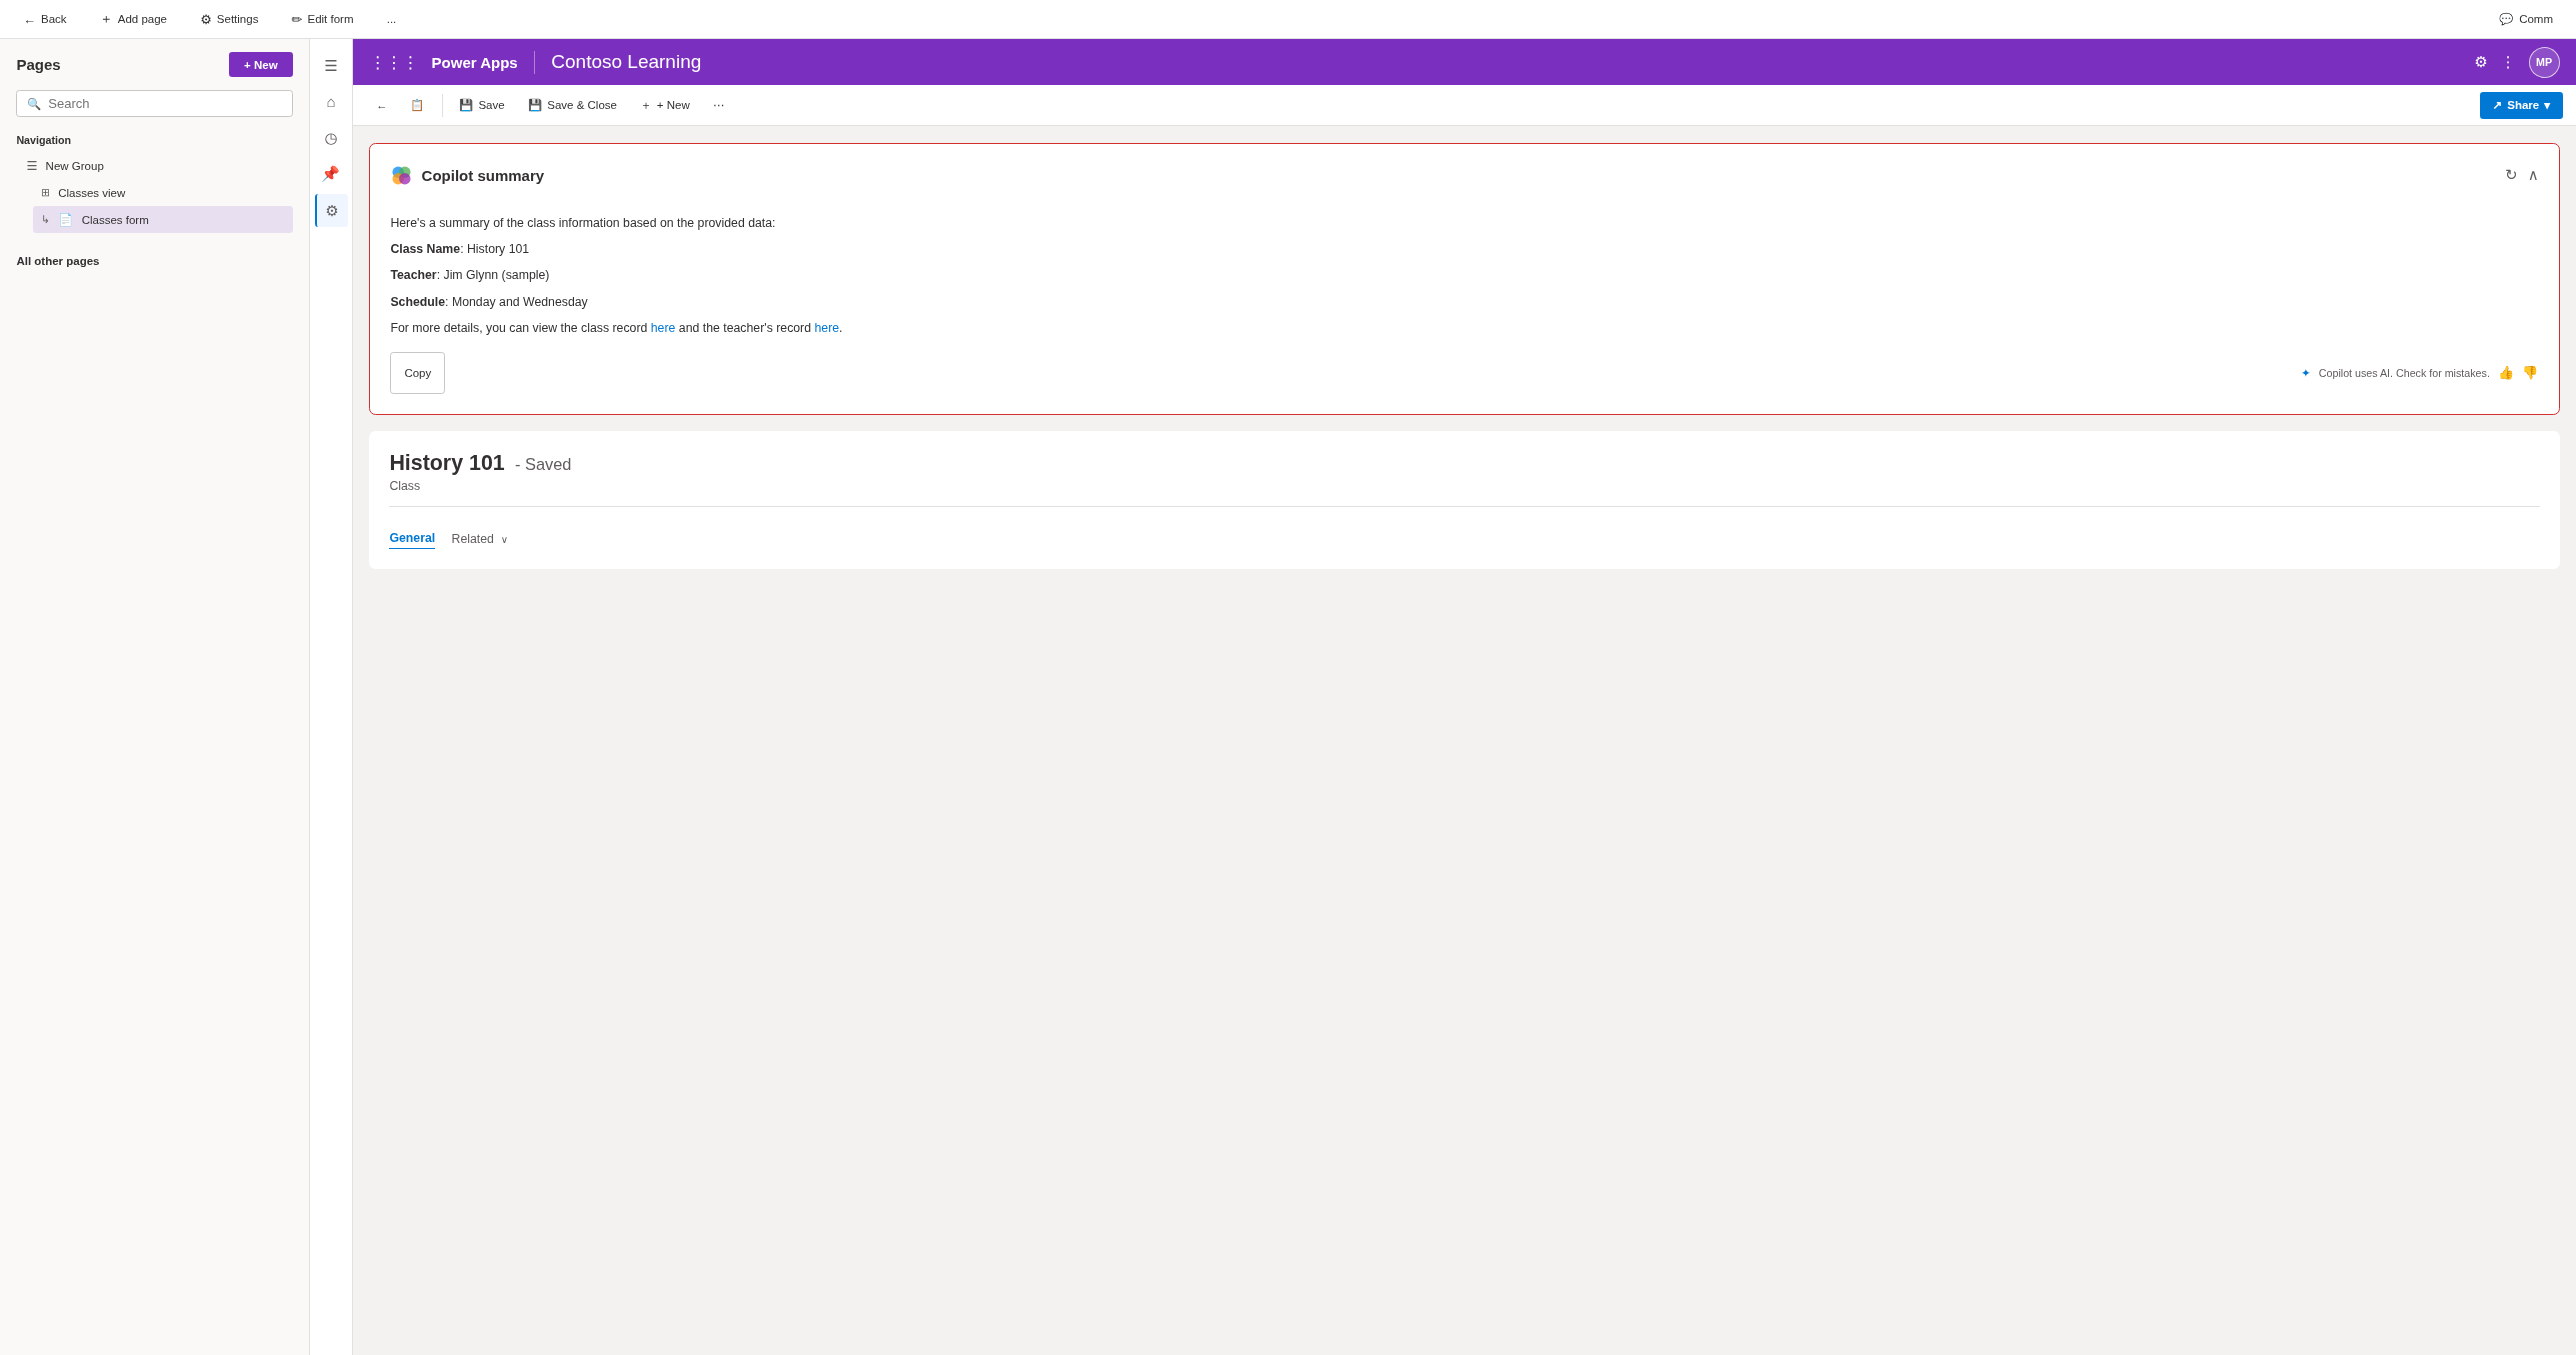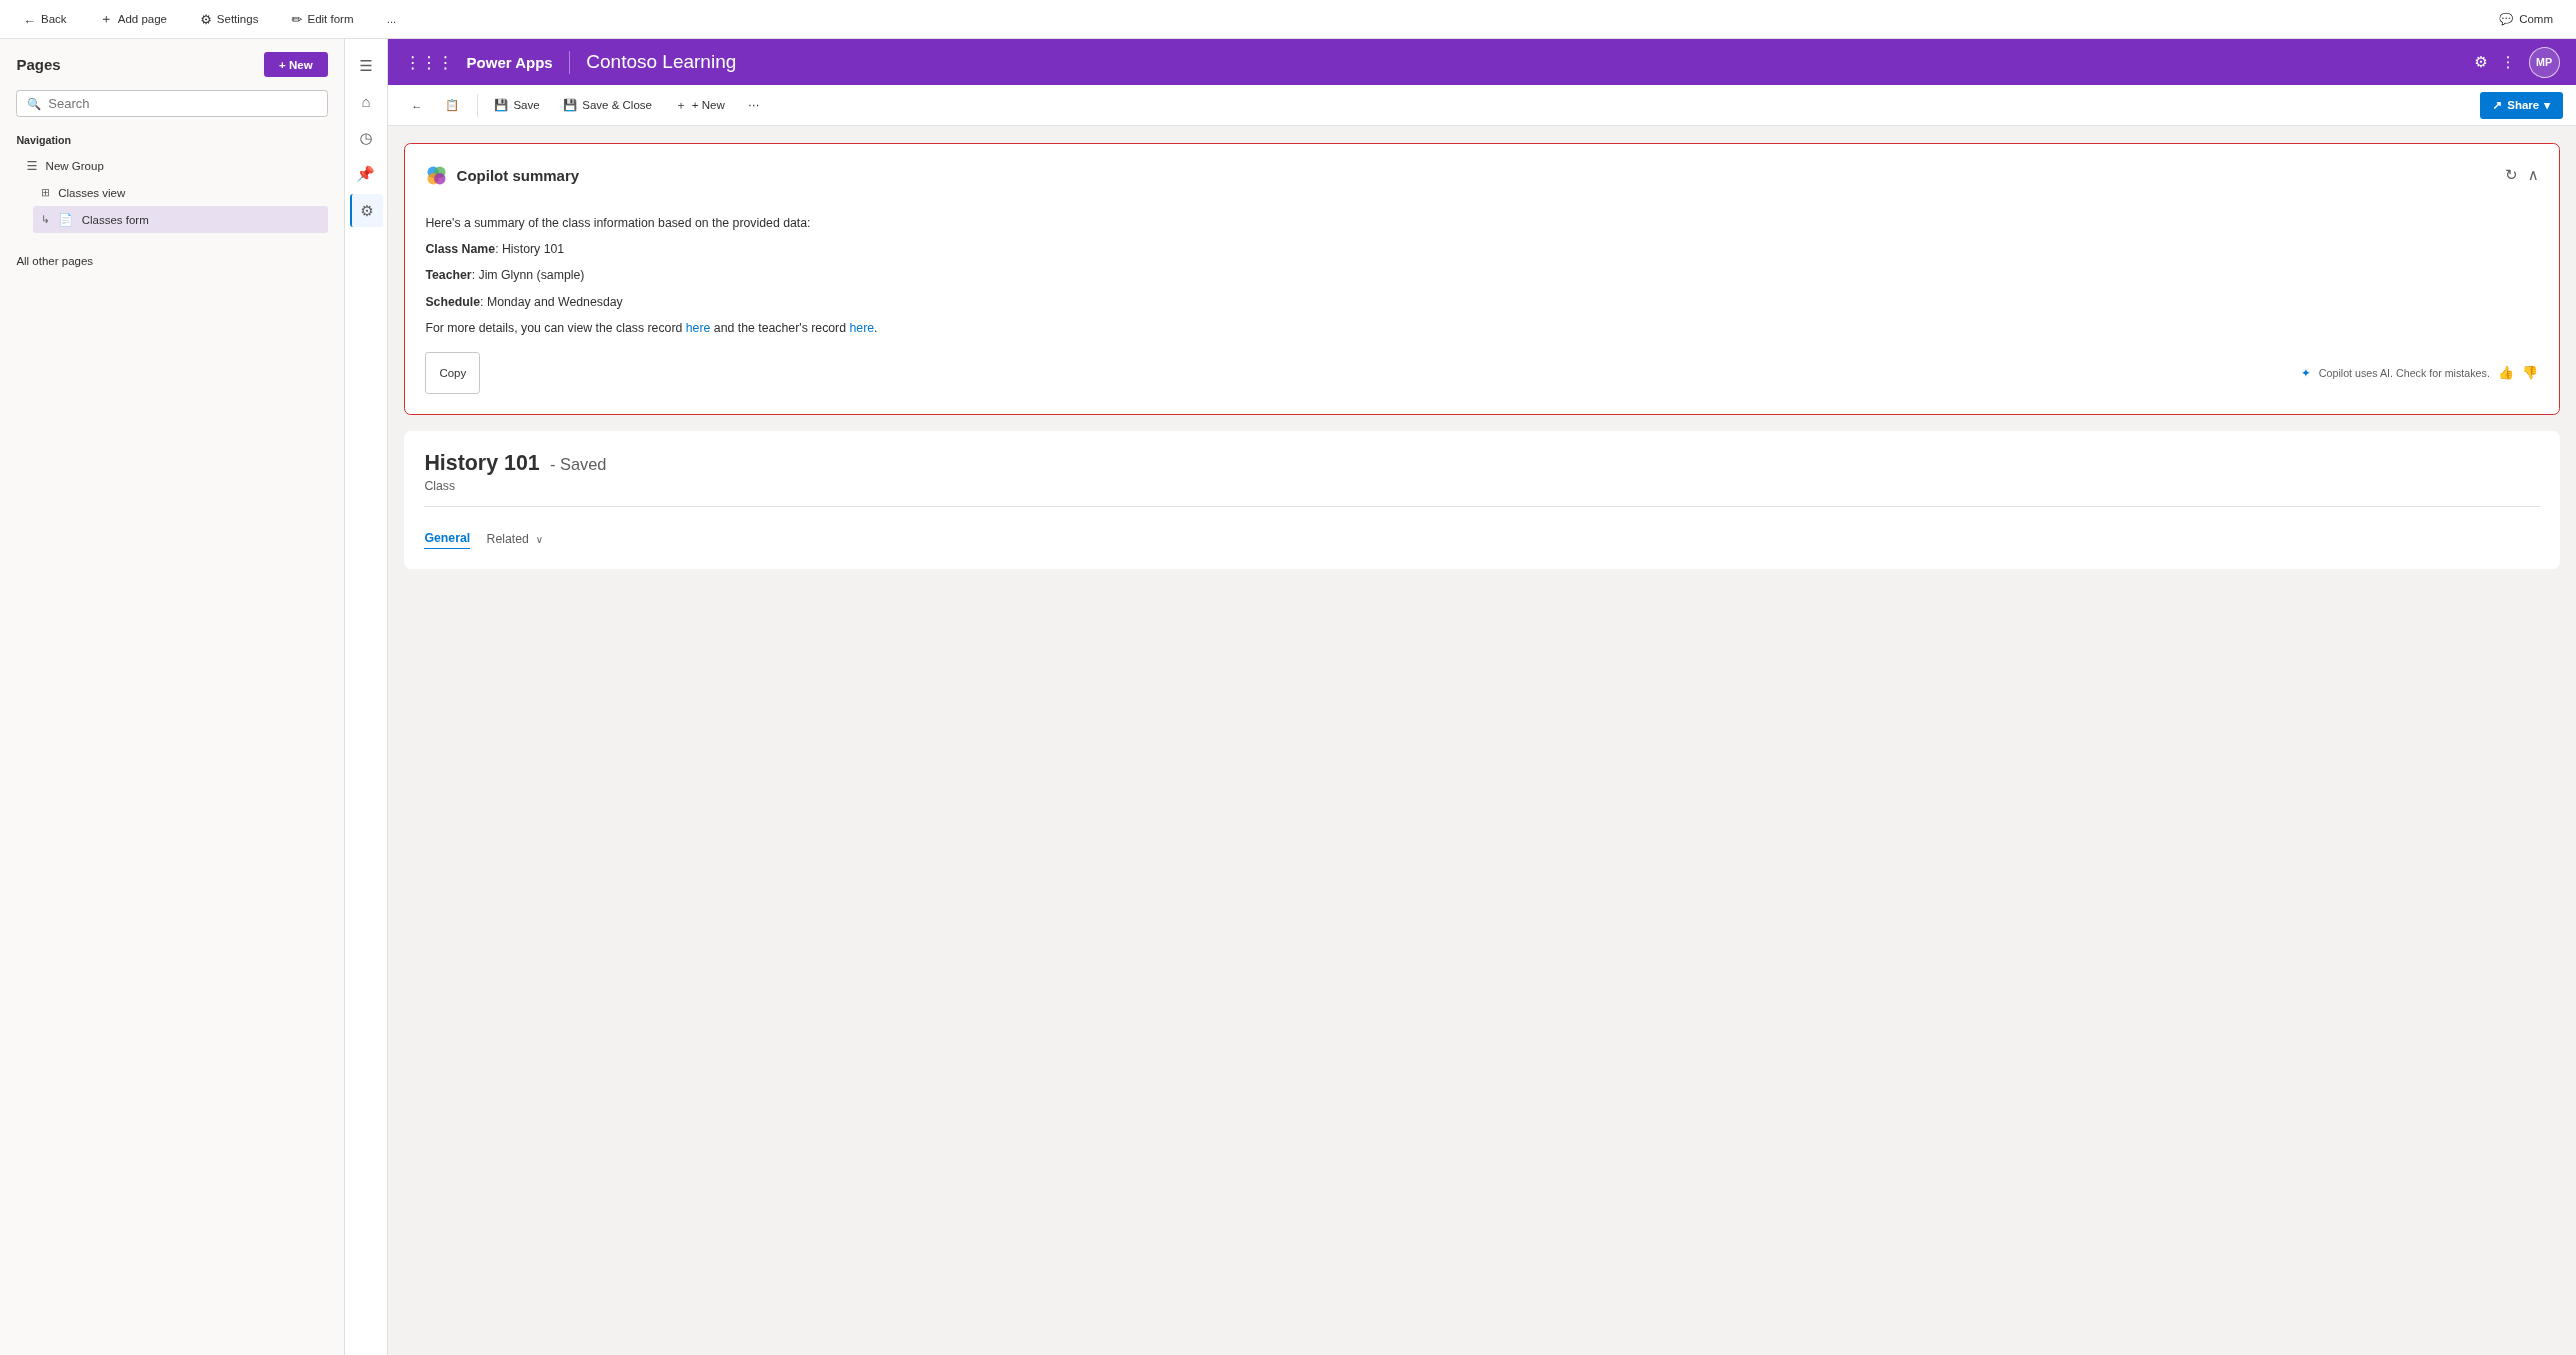--- a/index.html
+++ b/index.html
@@ -23,21 +23,21 @@
       display: flex; align-items: center; gap: 5px;
       background: none; border: none; cursor: pointer;
       font-size: 11.5px; color: #323130; padding: 3.3px 6.6px;
     }
 
     
     .main-layout { display: flex; flex: 1; overflow: hidden; }
 
     
     .pages-sidebar {
-      width: 345px; background: #faf9f8; border-right: 0.8px solid #e0e0e0;
+      width: 310px; background: #faf9f8; border-right: 0.8px solid #e0e0e0;
       display: flex; flex-direction: column; flex-shrink: 0;
     }
     .pages-header {
       display: flex; align-items: center; justify-content: space-between;
       padding: 13px 16.4px 6.6px 16.4px;
     }
     .pages-title { font-size: 15px; font-weight: 600; color: #323130; }
     .new-btn {
       display: flex; align-items: center; gap: 5px;
       background: #7b2fbe; color: #fff; border: none; cursor: pointer;
@@ -62,21 +62,21 @@
       padding: 6.6px 10px; border-radius: 3.3px; cursor: pointer;
       font-size: 11.5px; color: #323130;
     }
     .nav-item.sub {
       margin-left: 16.4px; padding-left: 8.2px;
     }
     .nav-item.active { background: #e8e0f0; }
     .nav-icon { font-size: 12.3px; color: #605e5c; }
 
     .other-pages { padding: 16.4px 16.4px 3.3px 16.4px; }
-    .other-pages-title { font-size: 11.5px; font-weight: 400; color: #323130; }
+    .other-pages-title { font-size: 11.5px; font-weight: 700; color: #323130; }
 
     
     .icon-sidebar {
       width: 43px; background: #fff; border-right: 0.8px solid #e0e0e0;
       display: flex; flex-direction: column; align-items: center;
       padding-top: 10px; gap: 3.3px; flex-shrink: 0;
     }
     .icon-sidebar-btn {
       width: 33px; height: 33px; display: flex; align-items: center; justify-content: center;
       border-radius: 3.3px; cursor: pointer; background: none; border: none;

